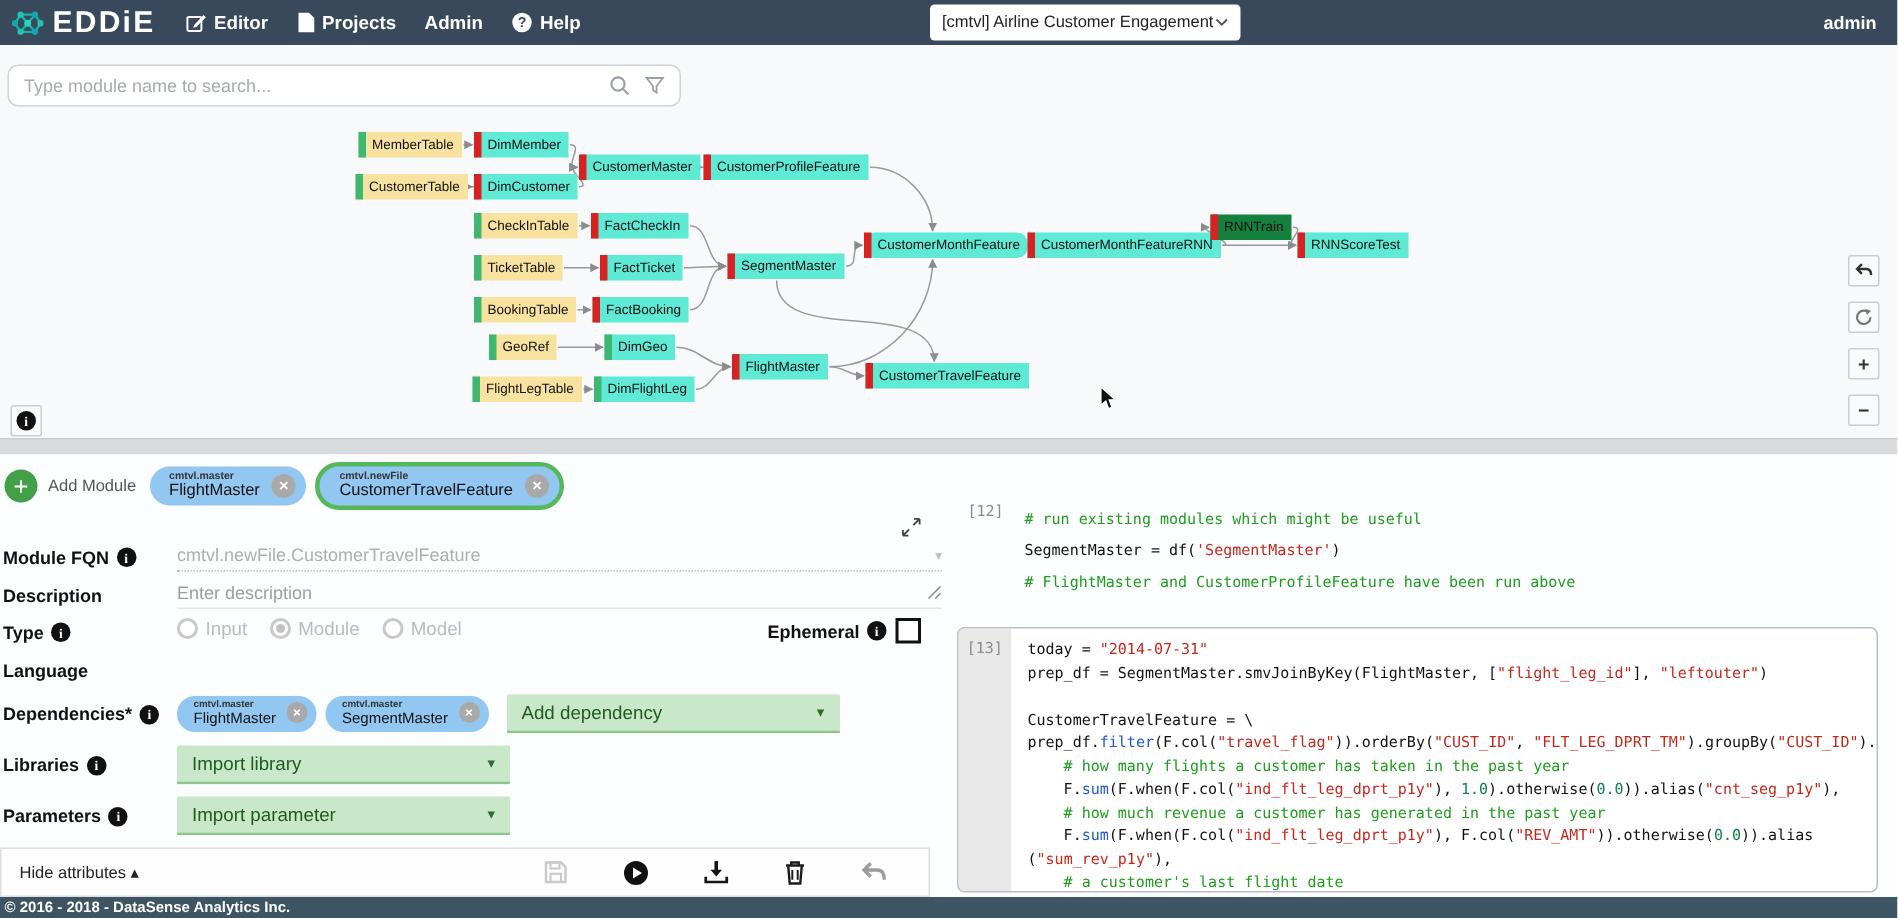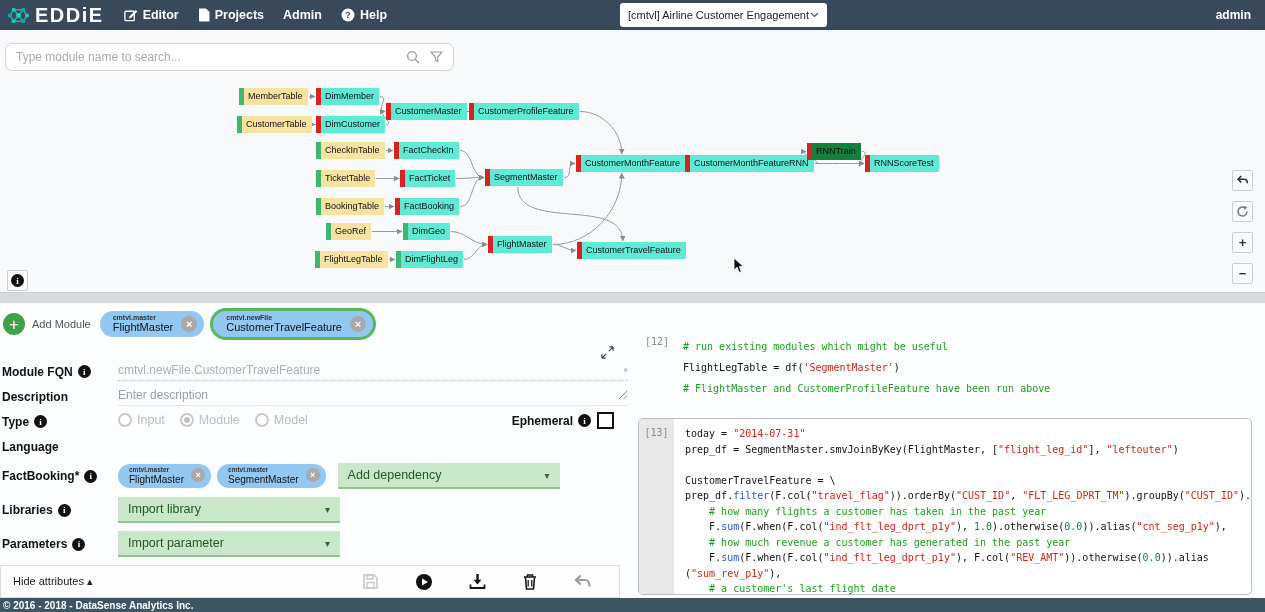--- a/index.html
+++ b/index.html
@@ -226,21 +226,21 @@
       <div class="node node-module" style="left: 400px; top: 140px;"><span class="bar bar-red"></span><span>FactTicket</span></div>
       <div class="node node-module" style="left: 485px; top: 139px;"><span class="bar bar-red"></span><span>SegmentMaster</span></div>
       <div class="node node-input" style="left: 316px; top: 168px;"><span class="bar bar-green"></span><span>BookingTable</span></div>
       <div class="node node-module" style="left: 395px; top: 168px;"><span class="bar bar-red"></span><span>FactBooking</span></div>
       <div class="node node-input" style="left: 326px; top: 193px;"><span class="bar bar-green"></span><span>GeoRef</span></div>
       <div class="node node-module" style="left: 403px; top: 193px;"><span class="bar bar-green"></span><span>DimGeo</span></div>
       <div class="node node-input" style="left: 315px; top: 221px;"><span class="bar bar-green"></span><span>FlightLegTable</span></div>
       <div class="node node-module" style="left: 396px; top: 221px;"><span class="bar bar-green"></span><span>DimFlightLeg</span></div>
       <div class="node node-module" style="left: 488px; top: 206px;"><span class="bar bar-red"></span><span>FlightMaster</span></div>
       <div class="node node-module" style="left: 577px; top: 212px;"><span class="bar bar-red"></span><span>CustomerTravelFeature</span></div>
-      <div class="node node-module" style="left: 576px; top: 125px;"><span class="bar bar-red"></span><span>CustomerMonthFeature</span></div>
+      <div class="node node-module" style="left: 576px; top: 125px; border-radius: 7px;"><span class="bar bar-red"></span><span>CustomerMonthFeature</span></div>
       <div class="node node-module" style="left: 685px; top: 125px;"><span class="bar bar-red"></span><span>CustomerMonthFeatureRNN</span></div>
       <div class="node node-model" style="left: 807px; top: 113px;"><span class="bar bar-red"></span><span>RNNTrain</span></div>
       <div class="node node-module" style="left: 865px; top: 125px;"><span class="bar bar-red"></span><span>RNNScoreTest</span></div>
     </div>
 
   <div class="searchbox">
     <input type="text" placeholder="Type module name to search..." style="">
     <span class="sicon">
       <svg width="14" height="14" viewBox="0 0 14 14">
           <circle cx="6" cy="6" r="4.4" fill="none" stroke="#9aa0a5" stroke-width="1.4"></circle>
@@ -365,21 +365,21 @@
           <span class="cb"></span>
         </span>
       </div>
 
       <div class="frow">
         <span class="flabel">Language</span>
       </div>
 
       <div class="frow tall">
         <span class="flabel">
-          <span>FactBooking*</span>
+          <span>Dependencies*</span>
           <span class="info-i">i</span>
         </span>
         <span class="dep-chips">
           <div class="chip sm">
             <span class="txt">
               <span class="proj">cmtvl.master</span>
               <span class="nm">FlightMaster</span>
             </span>
             <span class="close">×</span>
           </div>
@@ -462,21 +462,21 @@
         </button>
       </span>
     </div>
   </div>
 
   <div class="right-panel">
     <div class="cell cell12">
       <span class="cell-label">[12]</span>
       <div id="cell-12-code">
           <div class="code-line"><span class="tok-c"># run existing modules which might be useful</span></div>
-          <div class="code-line"><span>FlightLegTable = df(</span><span class="tok-s">'SegmentMaster'</span><span>)</span></div>
+          <div class="code-line"><span>SegmentMaster = df(</span><span class="tok-s">'SegmentMaster'</span><span>)</span></div>
           <div class="code-line"><span class="tok-c"># FlightMaster and CustomerProfileFeature have been run above</span></div>
         </div>
     </div>
     <div class="cell13-box">
       <div class="gutter">
         <span>[13]</span>
       </div>
       <div class="box-code" id="cell-13-code">
           <div class="code-line"><span>today = </span><span class="tok-s">"2014-07-31"</span></div>
           <div class="code-line"><span>prep_df = SegmentMaster.smvJoinByKey(FlightMaster, [</span><span class="tok-s">"flight_leg_id"</span><span>], </span><span class="tok-s">"leftouter"</span><span>)</span></div>

